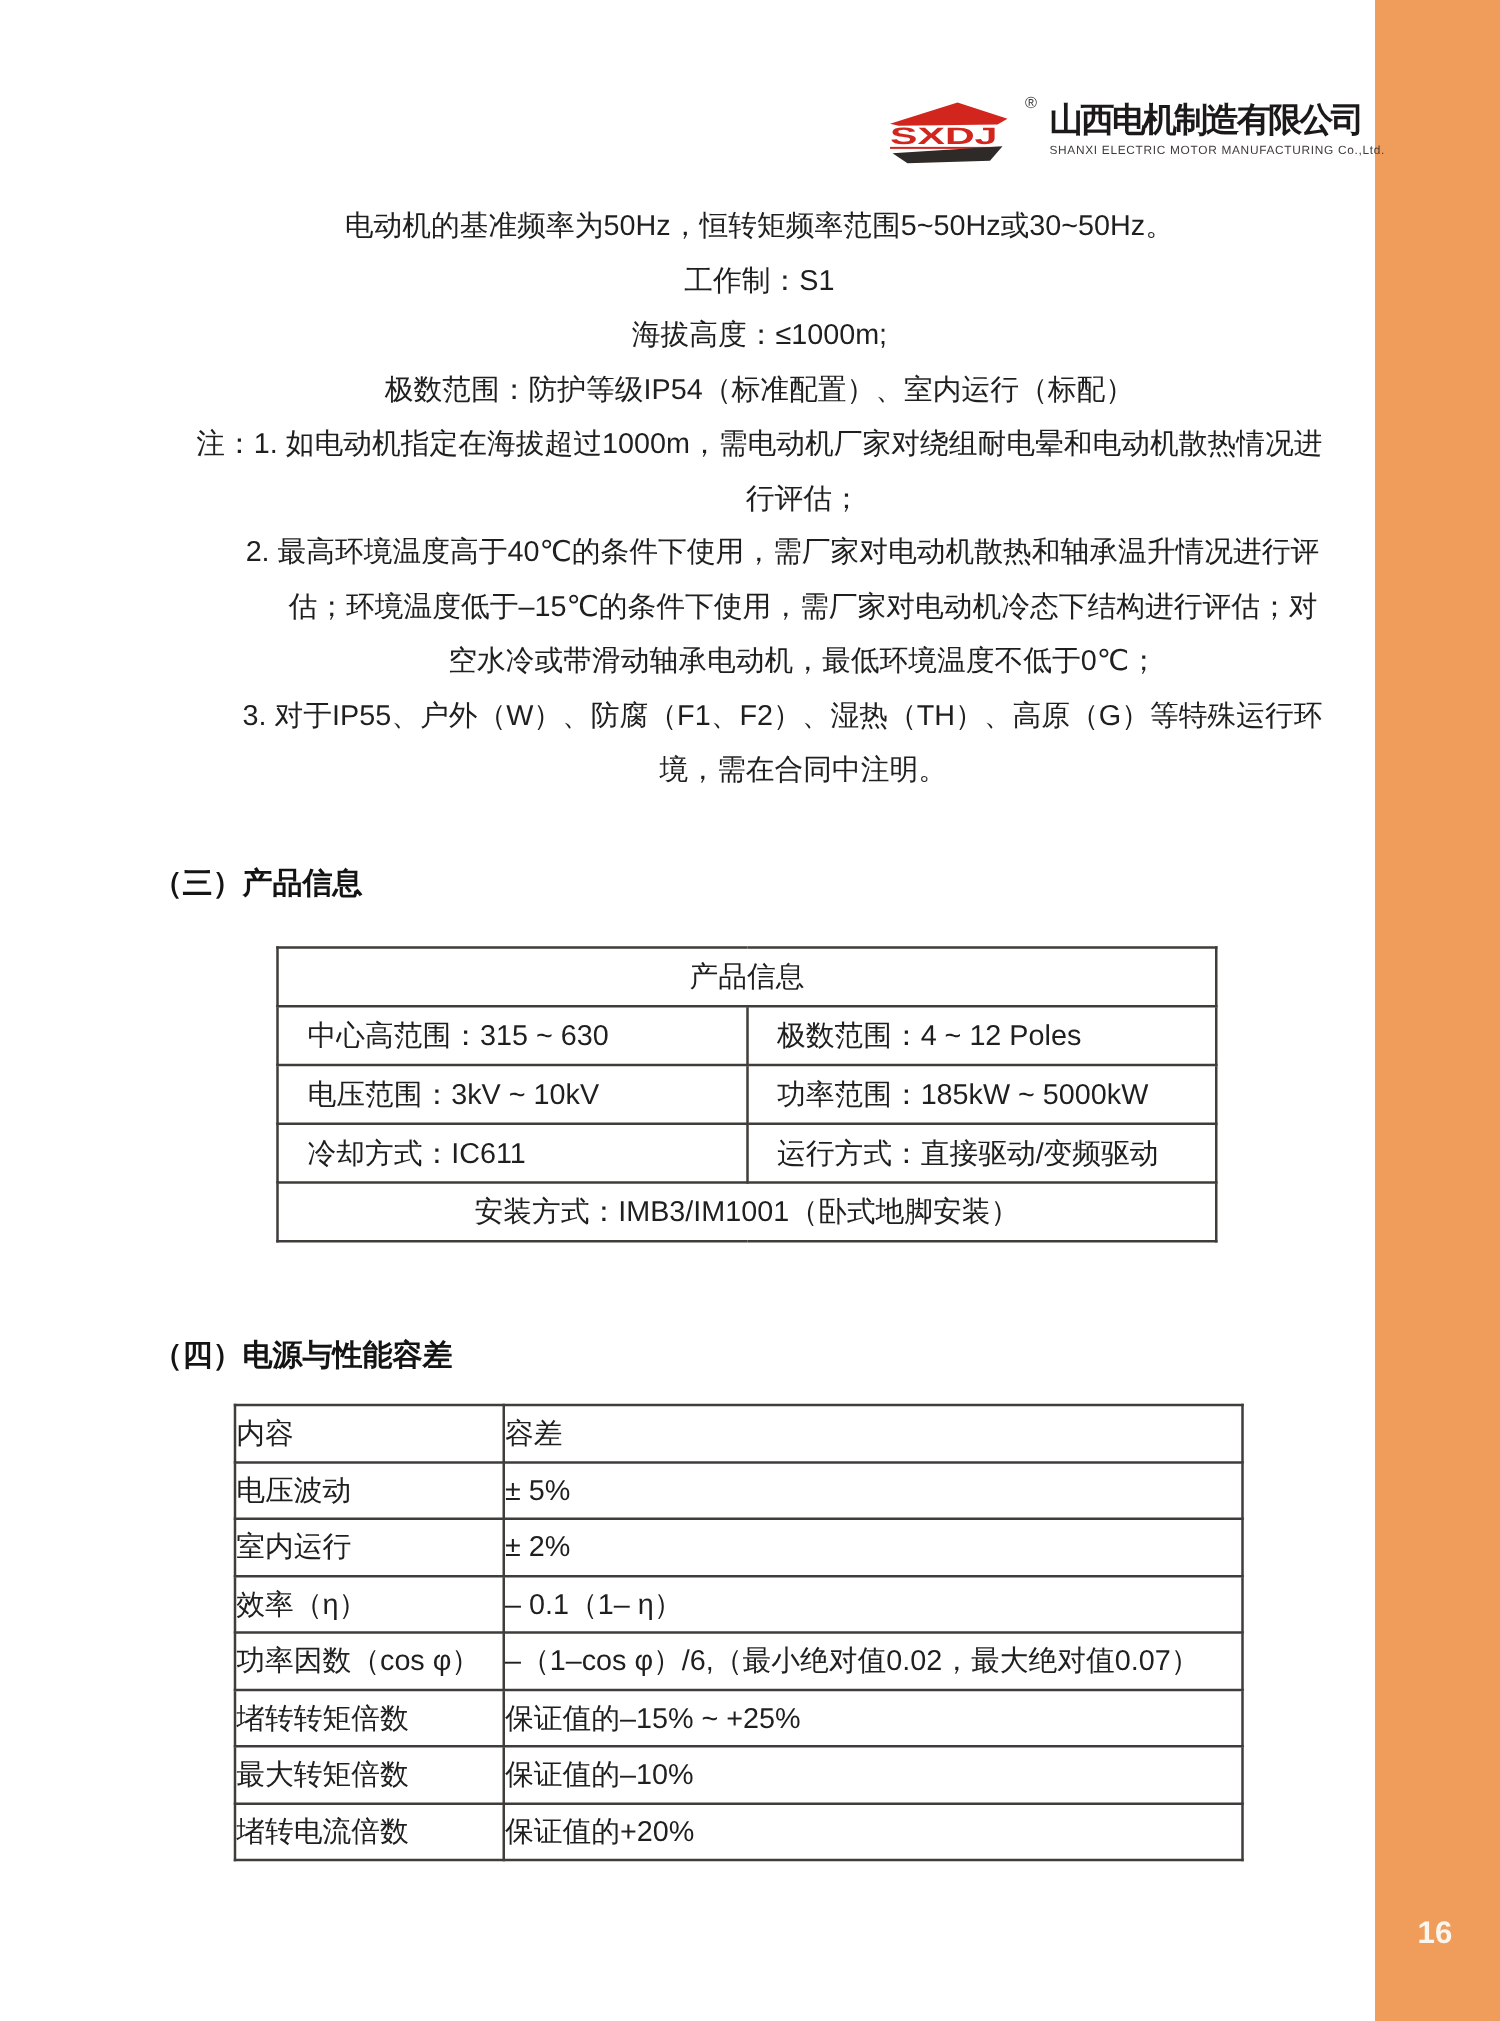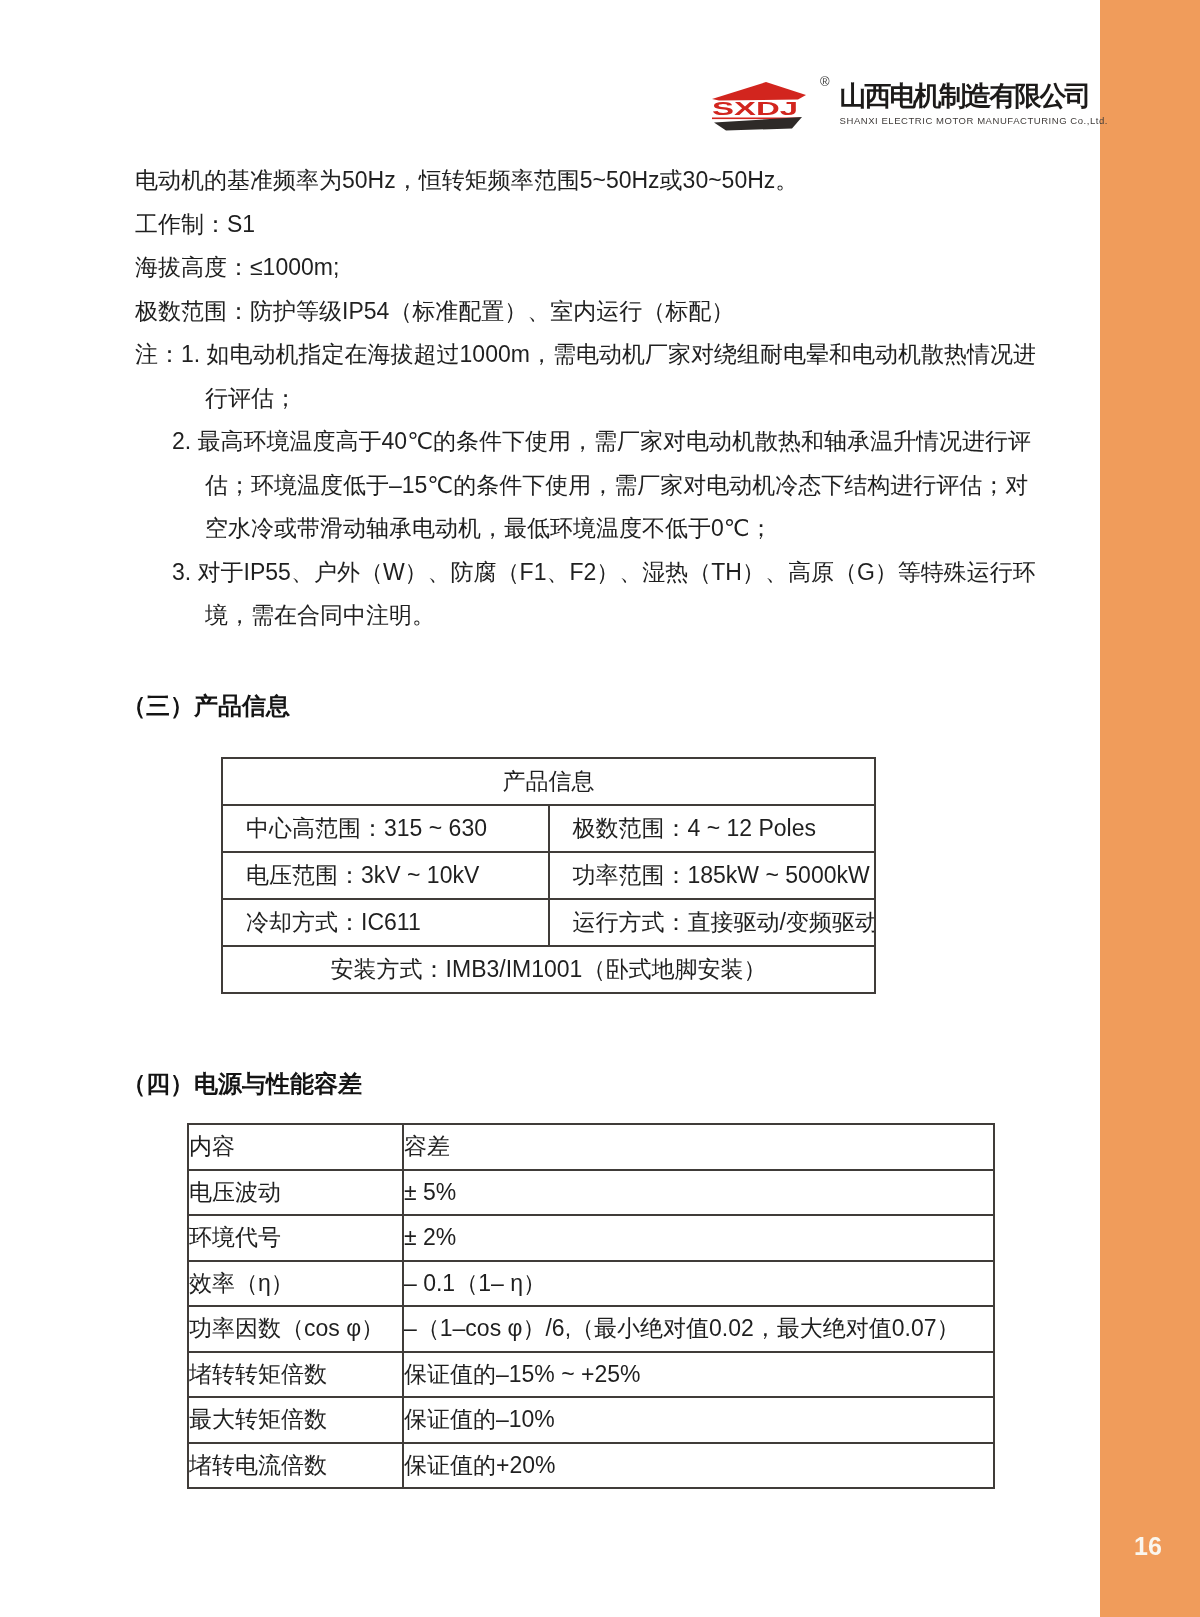--- a/index.html
+++ b/index.html
@@ -39,42 +39,42 @@
   .logo-en {
     margin-top: 3px;
     font-size: 9.5px; font-weight: normal; letter-spacing: 0.55px;
     color: #3f3b39; white-space: nowrap;
   }
   
   .text-block {
     position: absolute; top: 159px; left: 135px; width: 945px;
     font-size: 23px;
   }
-  .text-line { line-height: 43.5px; white-space: nowrap; }
+  .text-line { line-height: 43.5px; white-space: nowrap; text-align: center; }
   .indent-0 { padding-left: 0; }
   .indent-1 { padding-left: 37px; }
   .indent-2 { padding-left: 70px; }
   .section-heading {
     position: absolute; left: 122px;
     font-size: 24px; font-weight: bold; color: #141414;
     white-space: nowrap;
   }
   .heading-3 { top: 690px; }
   .heading-4 { top: 1068px; }
   
   table { border-collapse: collapse; table-layout: fixed; }
   td {
     border: 2px solid #403C39;
     font-size: 23px; color: #1f1f1f;
     vertical-align: middle;
     white-space: nowrap; overflow: hidden;
   }
   .product-table {
     position: absolute; top: 757px; left: 221px;
-    width: 655px;
+    width: 753px;
   }
   .product-table td { height: 47px; padding-left: 23px; }
   .product-table td.span-center { text-align: center; padding-left: 0; }
   .tolerance-table {
     position: absolute; top: 1123px; left: 187px;
     width: 808px;
   }
   .tolerance-table td { height: 45.5px; }
   .tolerance-table col.c1 { width: 215px; }
 </style>
@@ -149,21 +149,21 @@
     <tbody>
       <tr>
         <td>内容</td>
         <td>容差</td>
       </tr>
       <tr>
         <td>电压波动</td>
         <td>± 5%</td>
       </tr>
       <tr>
-        <td>环境代号</td>
+        <td>室内运行</td>
         <td>± 2%</td>
       </tr>
       <tr>
         <td>效率（η）</td>
         <td>– 0.1（1– η）</td>
       </tr>
       <tr>
         <td>功率因数（cos φ）</td>
         <td>–（1–cos φ）/6,（最小绝对值0.02，最大绝对值0.07）</td>
       </tr>

